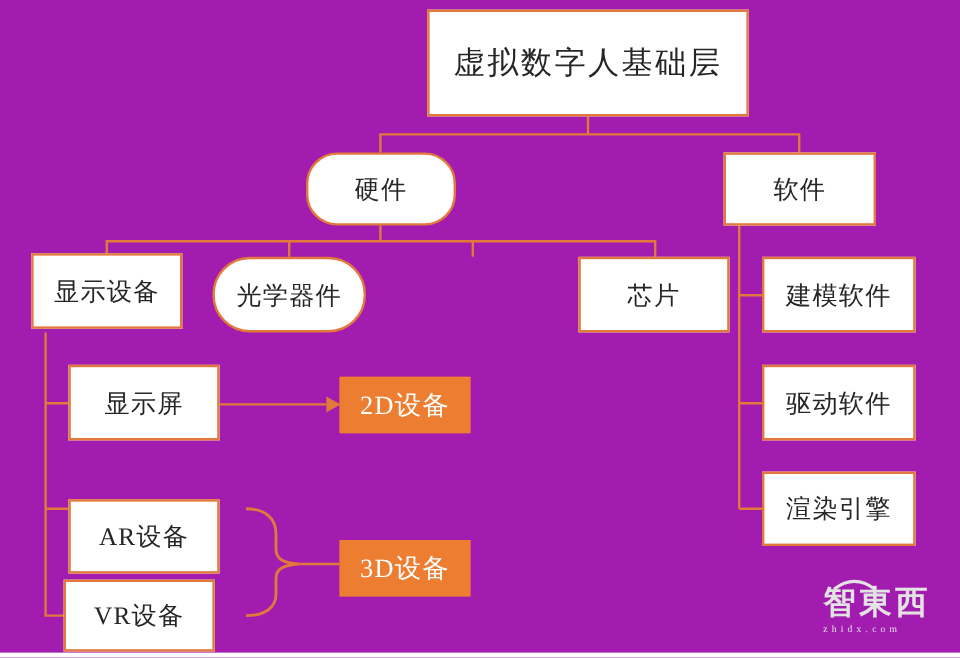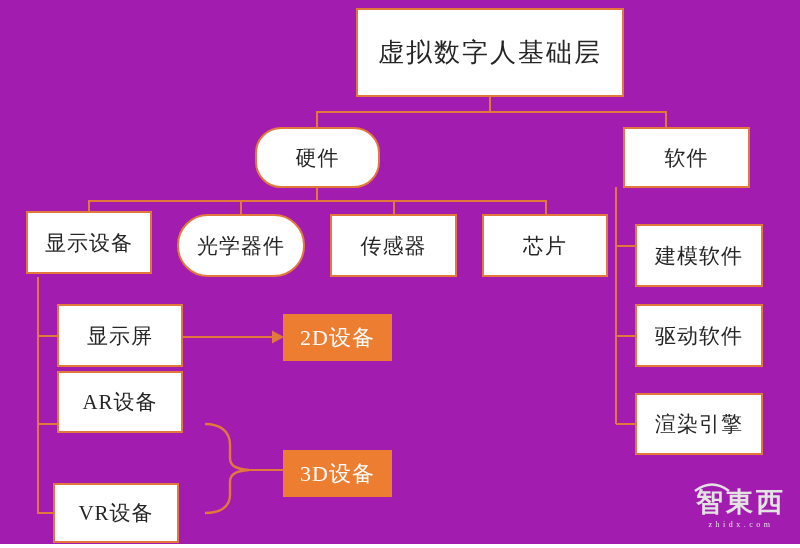--- a/index.html
+++ b/index.html
@@ -35,21 +35,21 @@
     background: var(--node-fill, #ED7D31);
     border-color: var(--node-fill, #ED7D31);
     color: var(--highlight-text, #ffffff);
     font-size: 22px;
   }
   .watermark {
     position: absolute;
     left: 686px;
     top: 482px;
     width: 110px;
-    text-align: center;
+    text-align: left;
     color: var(--watermark, #E3E3E3);
     user-select: none;
   }
   .watermark .wm-arc { display: block; margin: 0 auto -4px 6px; }
   .watermark .wm-logo {
     font-size: 27px;
     font-weight: bold;
     letter-spacing: 3px;
     line-height: 1.1;
     display: block;
@@ -74,39 +74,38 @@
     <path d="M183 337 H272"></path>
     <polygon points="272,330.5 284,337 272,343.5" fill="currentColor" stroke="none"></polygon>
     <path stroke-width="2.4" d="M205 424 C220 424 230 431 230 445 L230 458 C230 466 236 469 249 470 C236 471 230 474 230 482 L230 495 C230 507 220 513 205 513"></path>
     <path d="M249 470 H283"></path>
   </svg>
 
   <div class="node title-node" style="left:356px; top:8px; width:268px; height:89px;">虚拟数字人基础层</div>
 
   <div class="node" style="left:255px; top:127px; width:125px; height:61px;border-radius:26px;">硬件</div>
 
-  <div class="node" style="left:603px; top:127px; width:127px; height:61px;margin-left:20px;">软件</div>
+  <div class="node" style="left:603px; top:127px; width:127px; height:61px;">软件</div>
 
   <div class="node" style="left:26px; top:211px; width:126px; height:63px;">显示设备</div>
 
   <div class="node" style="left:177px; top:214px; width:128px; height:63px;border-radius:31px;">光学器件</div>
 
-  <div class="node" style="left:330px; top:214px; width:127px; height:63px;">传感器</div>
 
   <div class="node" style="left:482px; top:214px; width:126px; height:63px;text-align:center;">芯片</div>
 
-  <div class="node" style="left:635px; top:224px; width:128px; height:63px;">建模软件</div>
+  <div class="node" style="left:635px; top:214px; width:128px; height:63px;">建模软件</div>
 
   <div class="node" style="left:635px; top:304px; width:128px; height:63px;">驱动软件</div>
 
   <div class="node" style="left:635px; top:393px; width:128px; height:62px;">渲染引擎</div>
 
   <div class="node" style="left:57px; top:304px; width:126px; height:63px;">显示屏</div>
 
-  <div class="node" style="left:57px; top:371px; width:126px; height:62px;text-align:center;">AR设备</div>
+  <div class="node" style="left:57px; top:416px; width:126px; height:62px;text-align:center;">AR设备</div>
 
   <div class="node" style="left:53px; top:483px; width:126px; height:60px;text-align:center;">VR设备</div>
 
   <div class="node filled" style="left:283px; top:314px; width:109px; height:47px;">2D设备</div>
 
   <div class="node filled" style="left:283px; top:450px; width:109px; height:47px;">3D设备</div>
 
   <div class="watermark">
     <svg class="wm-arc" width="40" height="10" viewBox="0 0 40 10">
       <path d="M3 9 Q20 -4 37 9" fill="none" stroke="currentColor" stroke-width="2.5"></path>

